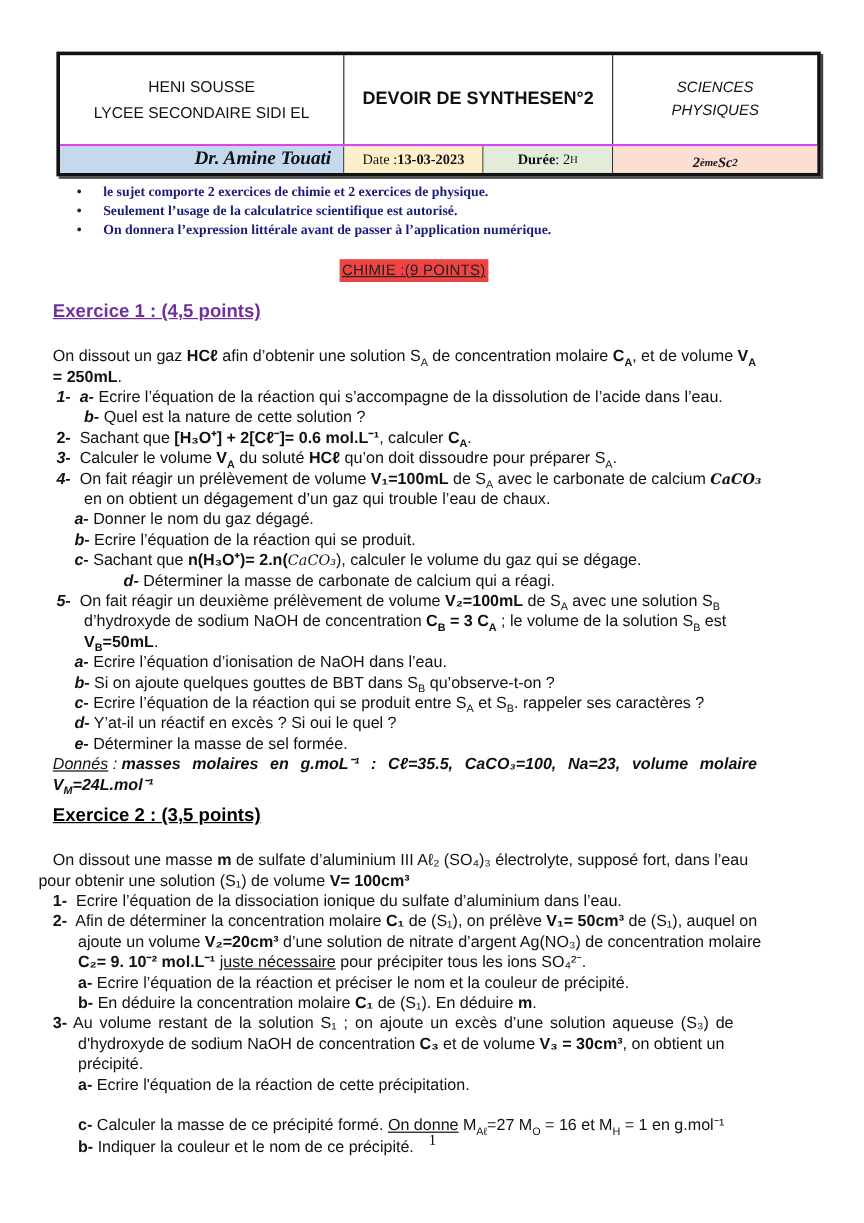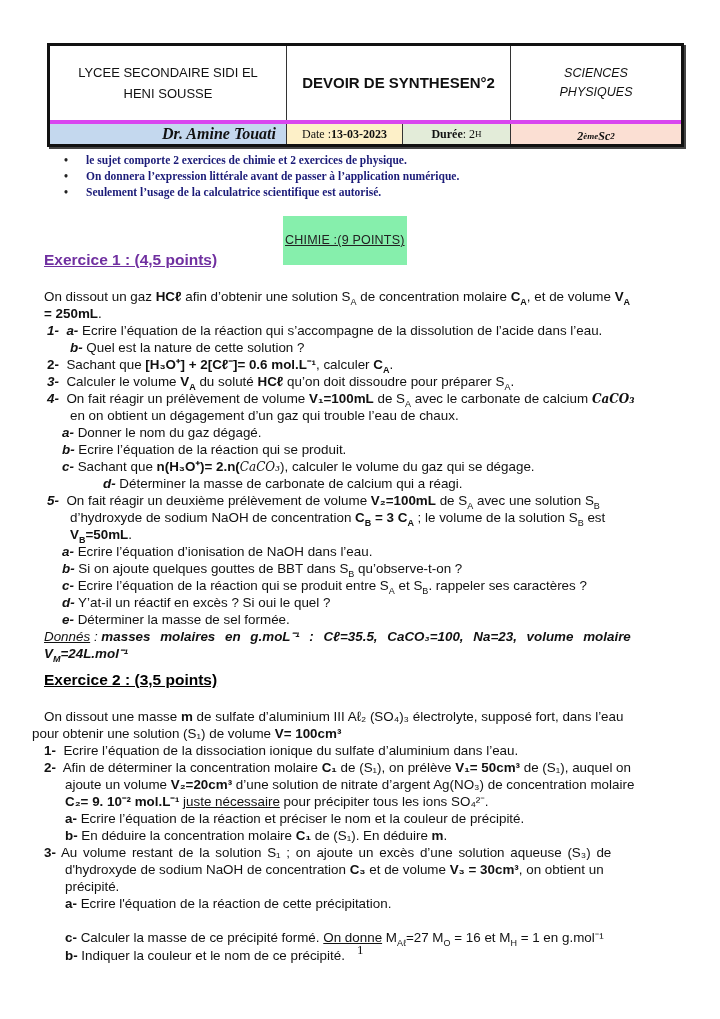--- a/index.html
+++ b/index.html
@@ -6,35 +6,35 @@
   body {
     width: 720px; height: 1019px; position: relative; overflow: hidden;
     font-family: "Liberation Sans", sans-serif; color: #111;
   }
   .header {
     position: absolute; left: 47px; top: 43px; width: 637px; height: 104px;
     border: 3px solid #111; box-shadow: 2px 2px 0 #444; background: #fff;
     box-sizing: border-box;
   }
   .hrow1 { position: absolute; left: 0; top: 0; right: 0; height: 74px; display: flex; }
-  .hrow2 { position: absolute; left: 0; top: 74px; right: 0; bottom: 0; display: flex; border-top: 4px solid #d946ef; }
+  .hrow2 { position: absolute; left: 0; top: 74px; right: 0; bottom: 0; display: flex; border-top: 2px solid #d946ef; }
   .hcell { box-sizing: border-box; display: flex; align-items: center; justify-content: center; text-align: center; border-right: 1px solid #333; }
   .hcell:last-child { border-right: none; font-style: italic; }
   .c1 { width: 237px; font-size: 13px; line-height: 21px; }
   .c2 { width: 224px; flex-direction: row; font-size: 15px; font-weight: bold; line-height: 28px; }
   .c3 { flex: 1; font-size: 12.5px; line-height: 19px; }
   .author { width: 237px; background: #c4d8ee; font-family: "Liberation Serif", serif; font-style: italic; font-weight: bold; font-size: 16px; justify-content: flex-end; padding-right: 10px; }
   .date { width: 116px; background: #fdf0c8; font-family: "Liberation Serif", serif; font-size: 12px; }
   .duree { width: 108px; background: #e3ecd9; font-family: "Liberation Serif", serif; font-size: 12px; }
   .classe { flex: 1; background: #fbdfd3; font-family: "Liberation Serif", serif; font-size: 12px; font-weight: bold; padding-top: 4px; }
   .notes { position: absolute; left: 62px; top: 152px; margin: 0; padding: 0; list-style: none; }
   .notes li { font-family: "Liberation Serif", serif; font-weight: bold; color: #1b1b78; font-size: 11.5px; line-height: 16px; position: relative; padding-left: 24px; }
   .notes li::before { content: "•"; position: absolute; left: 2px; color: #222; }
   .section-title {
-    position: absolute; left: 283px; top: 216px; background: #86efac; padding: 16px 2px;
+    position: absolute; left: 283px; top: 216px; background: #ef4444; padding: 1px 2px;
     font-size: 12.5px; text-decoration: underline; color: #222; letter-spacing: 0.2px; line-height: 17px;
   }
   .ex-title { position: absolute; left: 44px; font-weight: bold; font-size: 15.5px; text-decoration: underline; }
   .ex1 { top: 251px; color: #7030a0; }
   .ex2 { top: 671px; color: #000000; }
   .para { position: absolute; left: 44px; width: 634px; font-size: 13.4px; line-height: 17px; text-align: justify; }
   .line { position: absolute; font-size: 13.4px; line-height: 17px; white-space: nowrap; }
   .num { font-weight: bold; }
   .numi { font-weight: bold; font-style: italic; }
   b { font-weight: bold; }
@@ -43,22 +43,22 @@
   .u { text-decoration: underline; }
   .page-num { position: absolute; left: 357px; top: 942px; font-family: "Liberation Serif", serif; font-size: 13px; }
 </style>
 </head>
 <body>
 
 <div class="header">
   <div class="hrow1">
     <div class="hcell c1">
       <div>
+        <div>HENI SOUSSE</div>
         <div>LYCEE SECONDAIRE SIDI EL</div>
-        <div>HENI SOUSSE</div>
       </div>
     </div>
     <div class="hcell c2">
       <div>DEVOIR DE SYNTHESE</div>
       <div>N°2</div>
     </div>
     <div class="hcell c3">
       <div>
         <div>SCIENCES</div>
         <div>PHYSIQUES</div>
@@ -80,22 +80,22 @@
       <span>2</span>
         <sup>ème</sup>
         <span> Sc</span>
         <sub>2</sub>
     </div>
   </div>
 </div>
 
 <ul class="notes">
   <li>le sujet comporte 2 exercices de chimie et 2 exercices de physique.</li>
+  <li>Seulement l’usage de la calculatrice scientifique est autorisé.</li>
   <li>On donnera l’expression littérale avant de passer à l’application numérique.</li>
-  <li>Seulement l’usage de la calculatrice scientifique est autorisé.</li>
 </ul>
 
 <div class="section-title">CHIMIE :(9 POINTS)</div>
 
 <div class="ex-title ex1">Exercice 1 : (4,5 points)</div>
 
 <div class="para" style="top:288px;">
   <span>On dissout un gaz </span><b>HCℓ</b><span> afin d’obtenir une solution S</span><sub>A</sub><span> de concentration molaire </span><b>C</b><b><sub>A</sub></b><span>, et de volume </span><b>V</b><b><sub>A</sub></b><br><b>= 250mL</b><span>.</span>
 </div>
 

